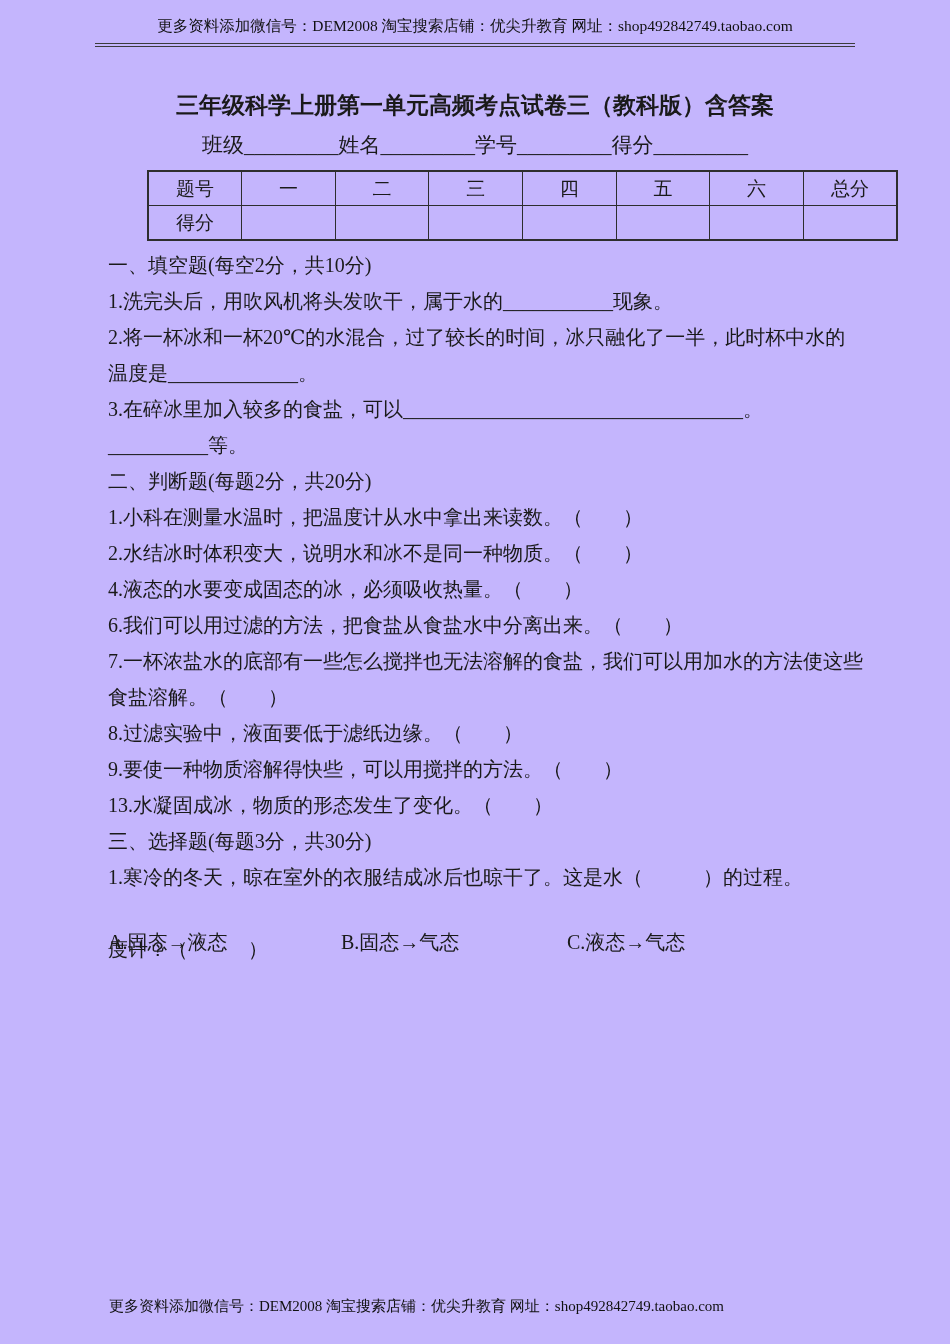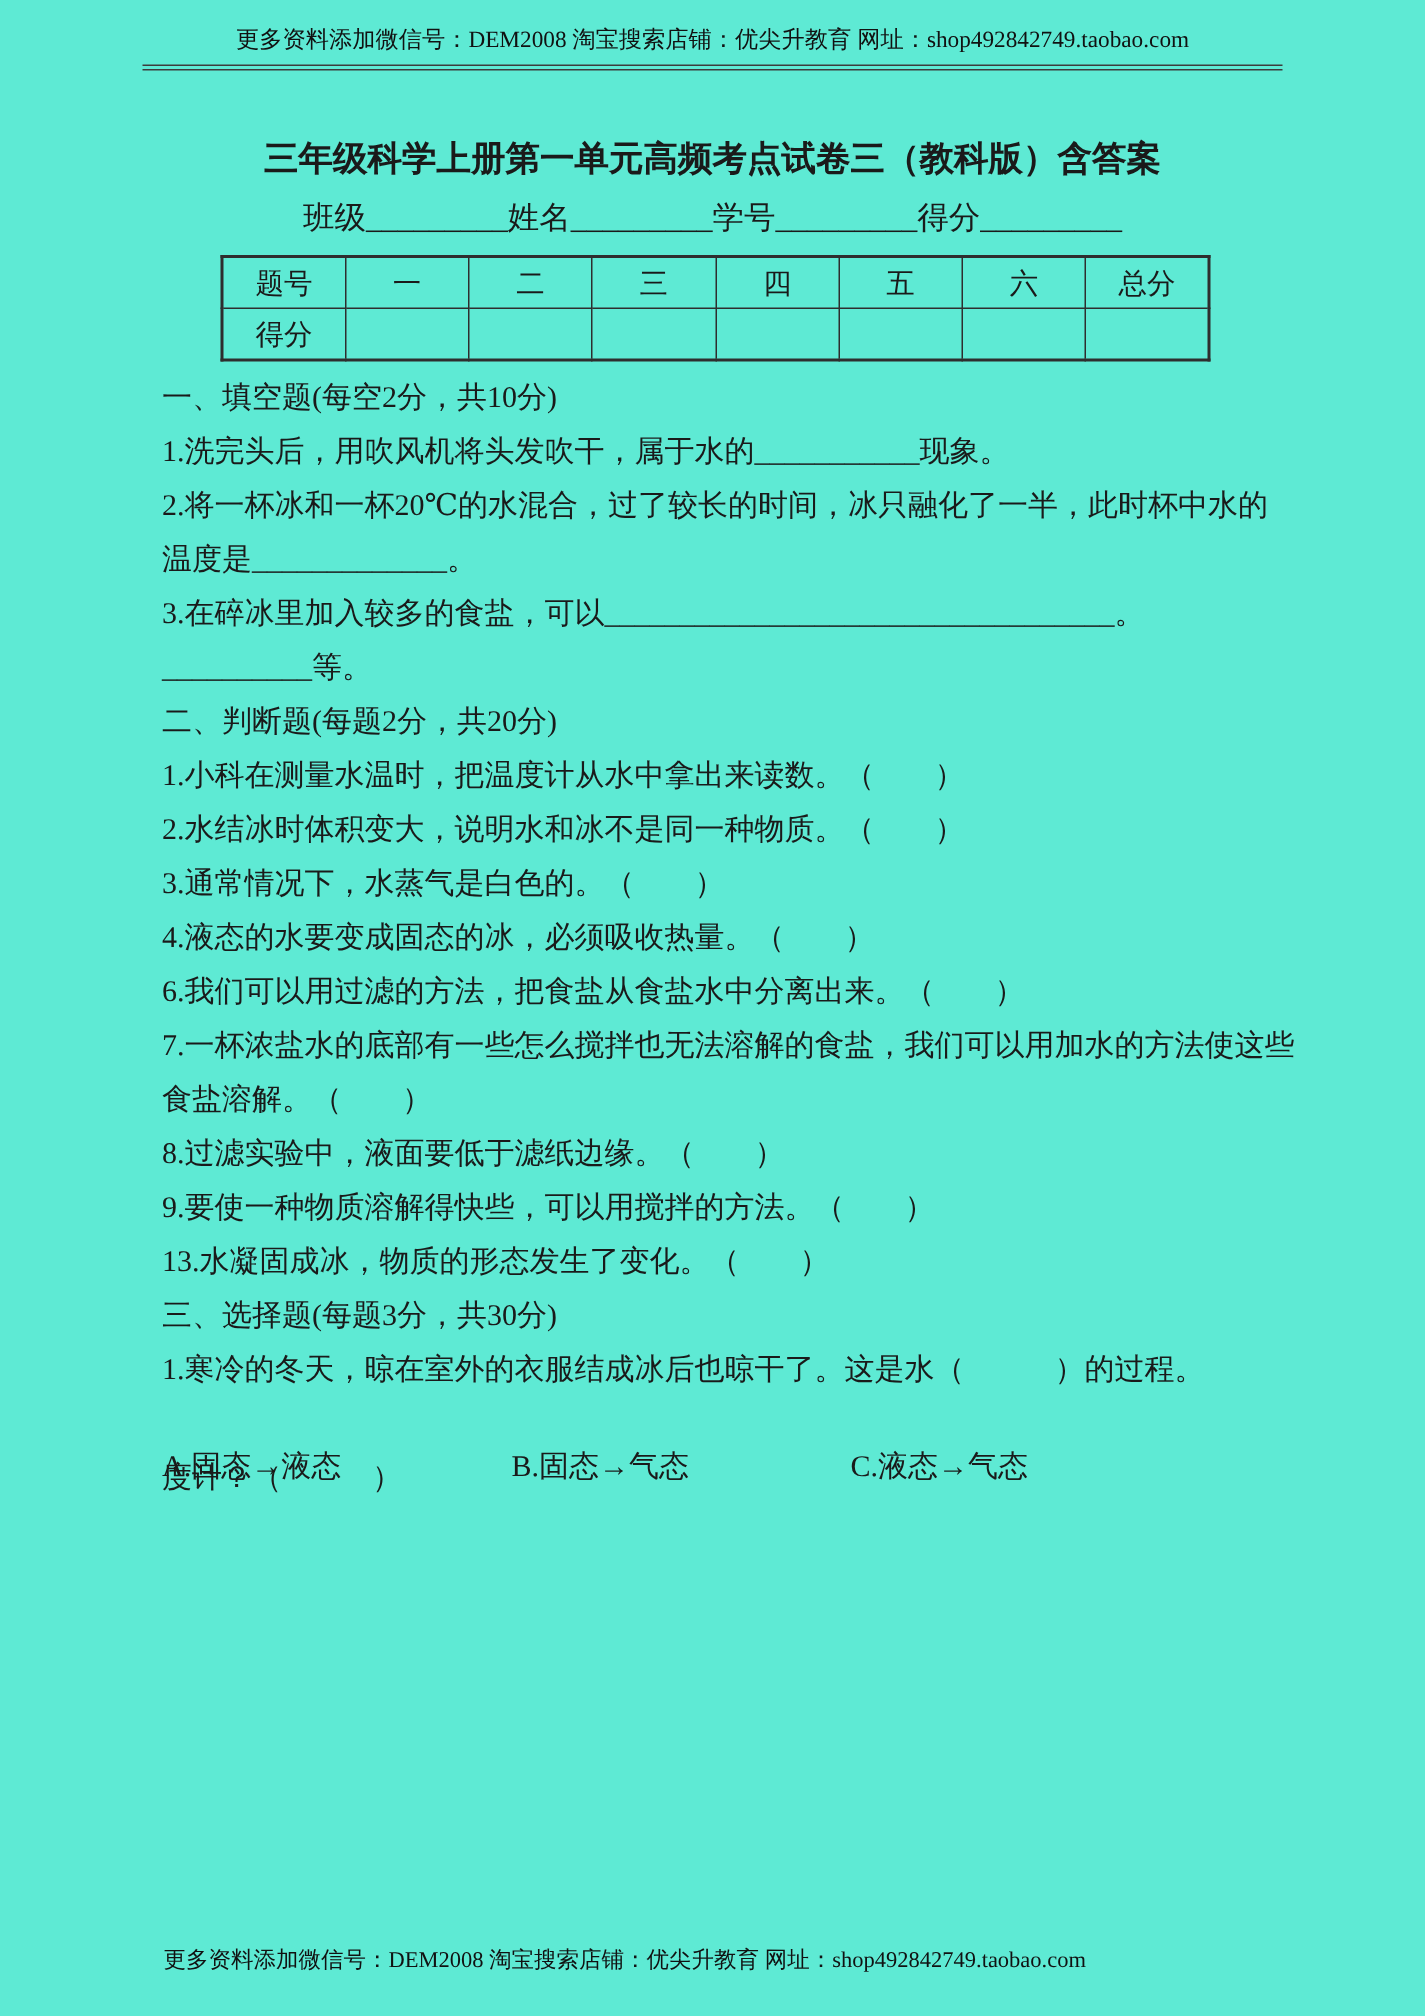--- a/index.html
+++ b/index.html
@@ -4,21 +4,21 @@
 <style>
   html, body {
     margin: 0;
     padding: 0;
     background: #ffffff;
   }
   .page {
     position: relative;
     width: 950px;
     height: 1344px;
-    background: #5eead4;
+    background: #c4b5fd;
     font-family: "Liberation Serif", "DejaVu Serif", serif;
     color: #1a1a1a;
     overflow: hidden;
   }
   .page-header {
     margin: 0 95px;
     padding-top: 16px;
     padding-bottom: 6px;
     border-bottom: 4px double #3c3c3c;
     text-align: center;
@@ -36,21 +36,21 @@
   }
   .info-line {
     margin: 9px 95px 0 95px;
     text-align: center;
     font-size: 21px;
     line-height: 30px;
     white-space: nowrap;
   }
   .score-table {
     margin: 10px 0 0 147px;
-    width: 660px;
+    width: 751px;
     border-collapse: collapse;
     table-layout: fixed;
     font-size: 19px;
     border: 2px solid #2e2e2e;
   }
   .score-table td {
     border: 1px solid #2e2e2e;
     height: 33px;
     padding: 0;
     text-align: center;
@@ -124,21 +124,20 @@
     <div class="line">一、填空题(每空2分，共10分)</div>
     <div class="line">1.洗完头后，用吹风机将头发吹干，属于水的___________现象。</div>
     <div class="line">2.将一杯冰和一杯20℃的水混合，过了较长的时间，冰只融化了一半，此时杯中水的</div>
     <div class="line">温度是_____________。</div>
     <div class="line">3.在碎冰里加入较多的食盐，可以__________________________________。</div>
     <div class="line">__________等。</div>
 
     <div class="line">二、判断题(每题2分，共20分)</div>
     <div class="line">1.小科在测量水温时，把温度计从水中拿出来读数。（　　）</div>
     <div class="line">2.水结冰时体积变大，说明水和冰不是同一种物质。（　　）</div>
-    <div class="line">3.通常情况下，水蒸气是白色的。（　　）</div>
     <div class="line">4.液态的水要变成固态的冰，必须吸收热量。（　　）</div>
     <div class="line">6.我们可以用过滤的方法，把食盐从食盐水中分离出来。（　　）</div>
     <div class="line">7.一杯浓盐水的底部有一些怎么搅拌也无法溶解的食盐，我们可以用加水的方法使这些</div>
     <div class="line">食盐溶解。（　　）</div>
     <div class="line">8.过滤实验中，液面要低于滤纸边缘。（　　）</div>
     <div class="line">9.要使一种物质溶解得快些，可以用搅拌的方法。（　　）</div>
     <div class="line">13.水凝固成冰，物质的形态发生了变化。（　　）</div>
 
     <div class="line">三、选择题(每题3分，共30分)</div>
     <div class="line">1.寒冷的冬天，晾在室外的衣服结成冰后也晾干了。这是水（　　　）的过程。</div>

